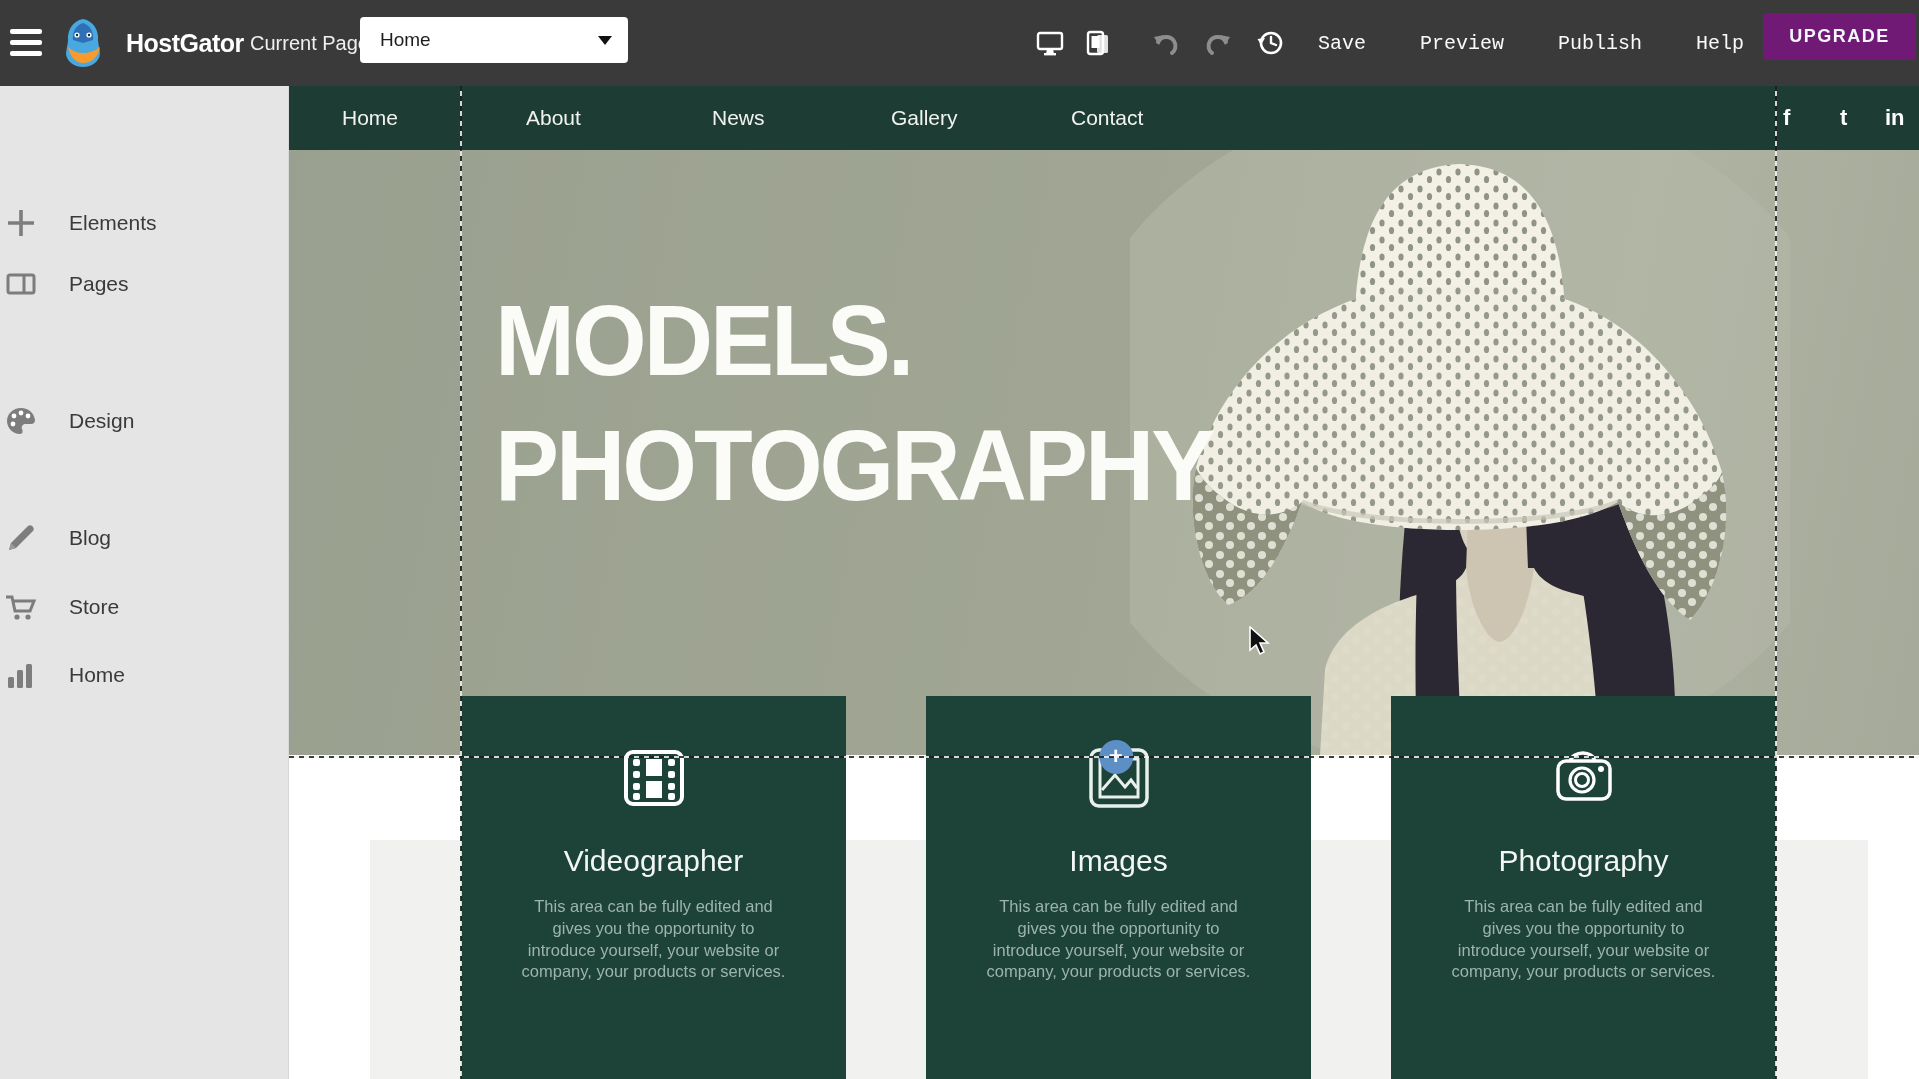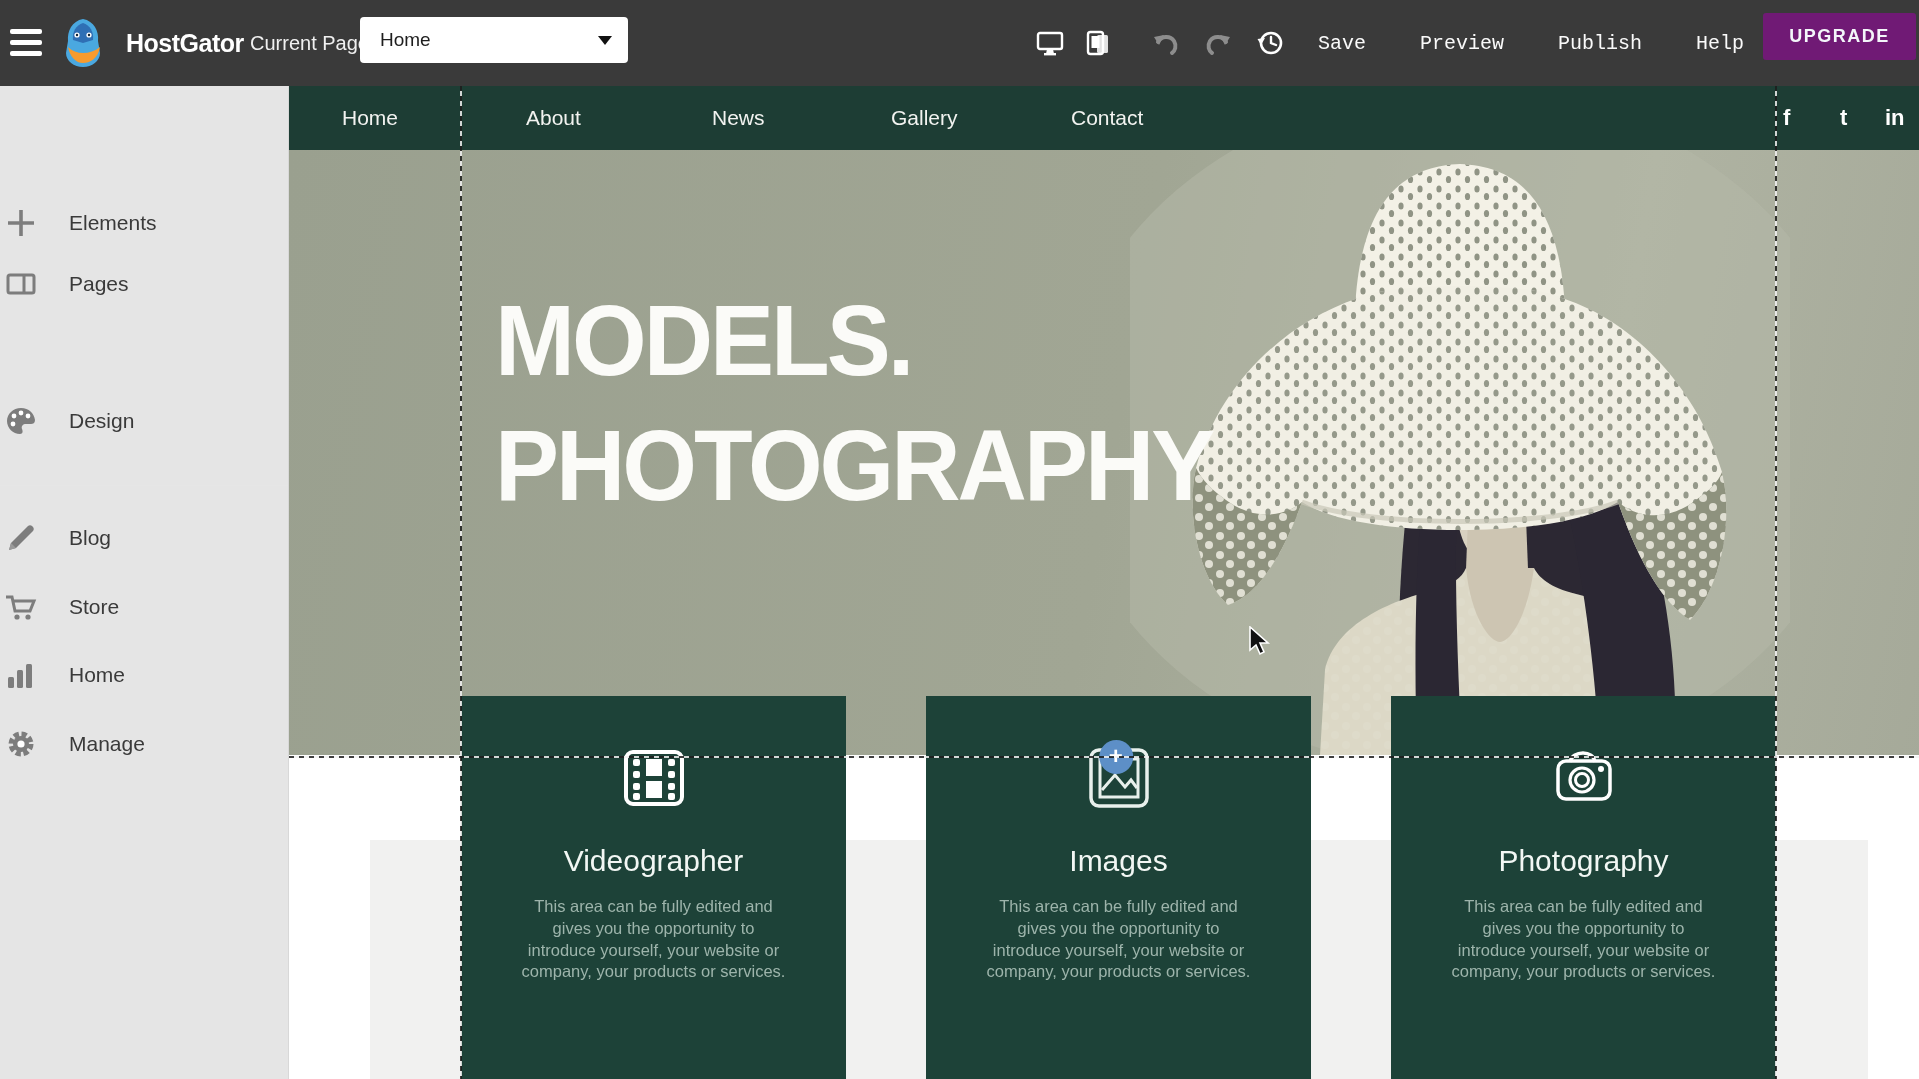--- a/index.html
+++ b/index.html
@@ -181,28 +181,20 @@
 
   <div class="sb-item" style="top:561px">
     <svg class="ic" viewBox="0 0 32 32">
       <rect x="3" y="18" width="6" height="11" rx="1.5" fill="#7d7d7d"></rect>
       <rect x="12" y="11" width="6" height="18" rx="1.5" fill="#7d7d7d"></rect>
       <rect x="21" y="5" width="6" height="24" rx="1.5" fill="#7d7d7d"></rect>
     </svg>
     <span class="lbl">Home</span>
   </div>
 
-  <div class="sb-item" style="top:630px">
-    <svg class="ic" viewBox="0 0 32 32">
-      <circle cx="16" cy="16" r="9" fill="none" stroke="#7d7d7d" stroke-width="7" stroke-dasharray="4.7 2.4"></circle>
-      <circle cx="16" cy="16" r="8" fill="#7d7d7d"></circle>
-      <circle cx="16" cy="16" r="3.6" fill="#fff"></circle>
-    </svg>
-    <span class="lbl">Manage</span>
-  </div>
 </div>
 
 <div id="canvas">
 
   <div id="site-nav">
     <div class="nav-item" style="left:53px">Home</div>
     <div class="nav-item" style="left:237px">About</div>
     <div class="nav-item" style="left:423px">News</div>
     <div class="nav-item" style="left:602px">Gallery</div>
     <div class="nav-item" style="left:782px">Contact</div>

